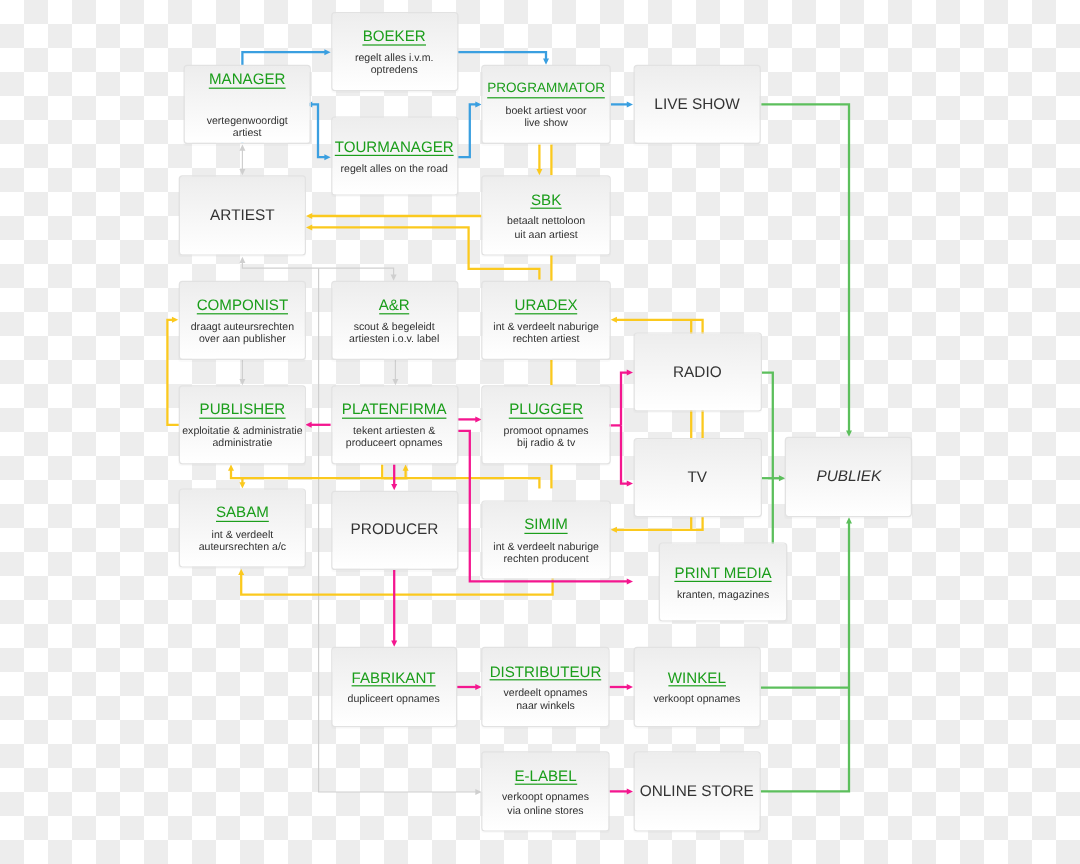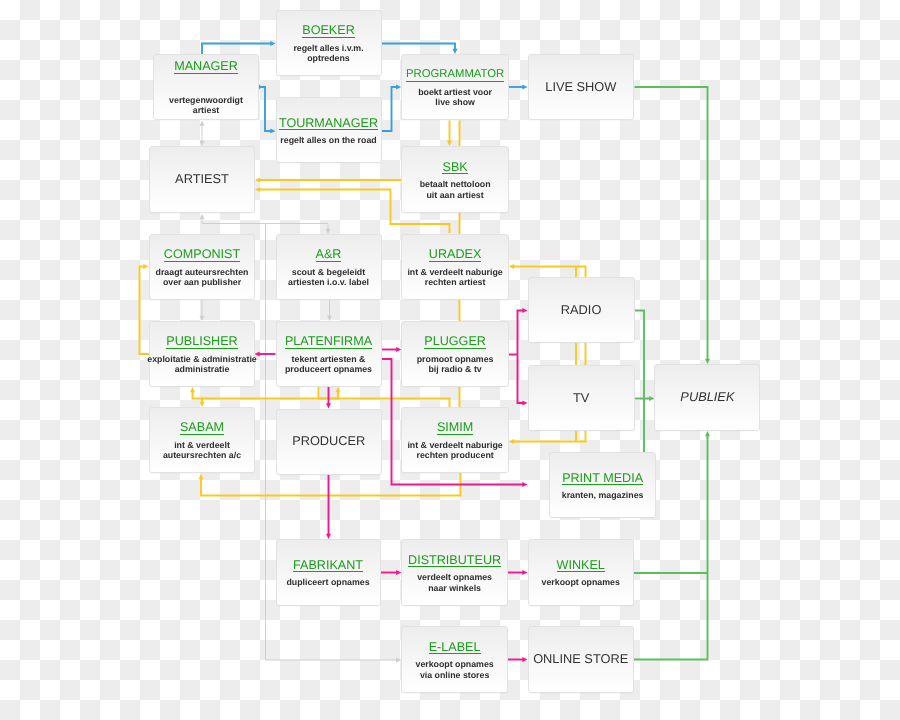--- a/index.html
+++ b/index.html
@@ -18,21 +18,21 @@
   svg#links{position:absolute;left:0;top:0;width:900px;height:720px;}
   .node{position:absolute;box-sizing:border-box;
     border:1px solid #e2e2e2;border-radius:3px;
     background:linear-gradient(180deg,#ededed 0%,#ffffff 100%);
     box-shadow:0 1px 1px rgba(0,0,0,0.025);
     display:flex;flex-direction:column;align-items:center;justify-content:center;
     text-align:center;padding-top:2px;}
   .node .title{color:#1c9e1c;font-size:12.6px;line-height:12.5px;
     border-bottom:1px solid #1c9e1c;white-space:nowrap;}
   .node .desc{color:#303030;font-size:8.8px;line-height:10.4px;margin-top:5px;}
-  .node .desc div{white-space:nowrap;font-weight:bold;}
+  .node .desc div{white-space:nowrap;}
   .node .big{color:#333333;font-size:12.8px;line-height:13px;white-space:nowrap;position:relative;top:-2px;}
 </style>
 </head>
 <body>
 
 <div id="stage">
   <svg id="links" viewBox="0 0 900 720">
       <g>
         <path d="M202,120 L202,43.5 L271.5,43.5" fill="none" stroke="#3a9fe0" stroke-width="1.9" stroke-linecap="butt" stroke-linejoin="miter"></path>
         <path d="M275.5,43.5 L270.3,46 L270.3,41 Z" fill="#3a9fe0"></path>
@@ -282,21 +282,21 @@
       <div class="node" style="left: 149px; top: 407px; width: 106px; height: 66px;">
         <div class="title">SABAM</div>
         <div class="desc">
           <div>int &amp; verdeelt</div>
           <div>auteursrechten a/c</div>
         </div>
       </div>
       <div class="node plain" style="left: 275.5px; top: 408.5px; width: 106.5px; height: 66px;">
         <div class="big">PRODUCER</div>
       </div>
-      <div class="node" style="left: 401.3px; top: 407px; width: 107.6px; height: 66px; text-align: center;">
+      <div class="node" style="left: 401.3px; top: 417px; width: 107.6px; height: 66px; text-align: center;">
         <div class="title">SIMIM</div>
         <div class="desc">
           <div>int &amp; verdeelt naburige</div>
           <div>rechten producent</div>
         </div>
       </div>
       <div class="node" style="left: 549px; top: 452px; width: 107.2px; height: 66px;">
         <div class="title">PRINT MEDIA</div>
         <div class="desc">
           <div>kranten, magazines</div>

